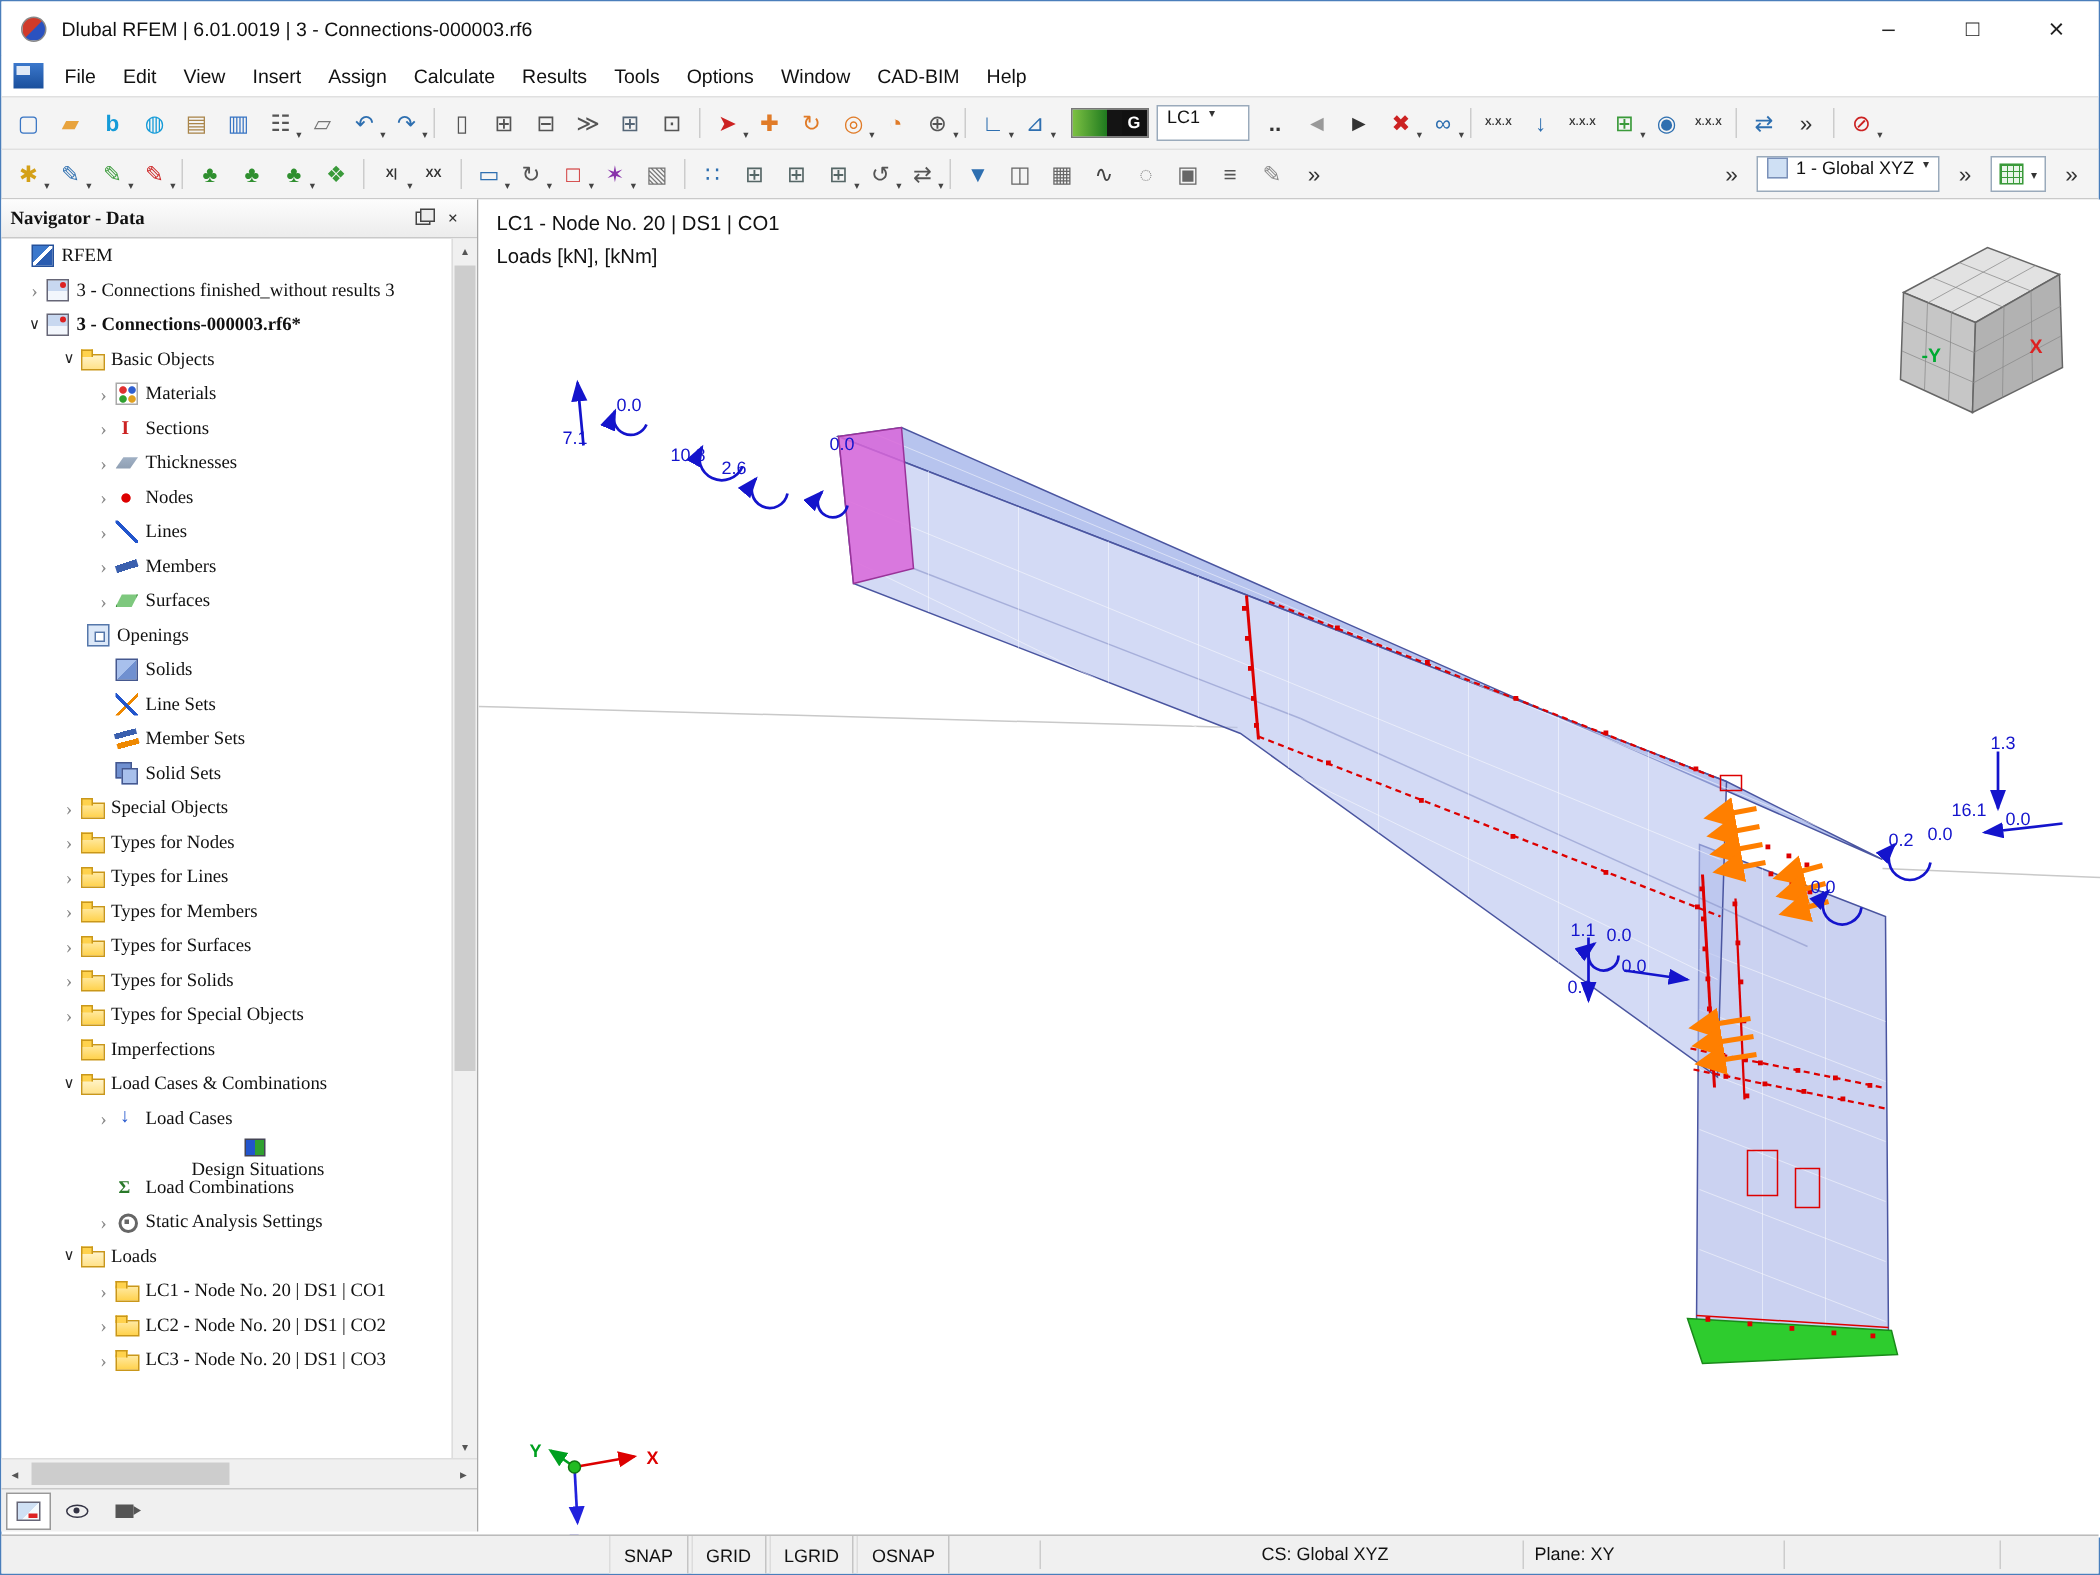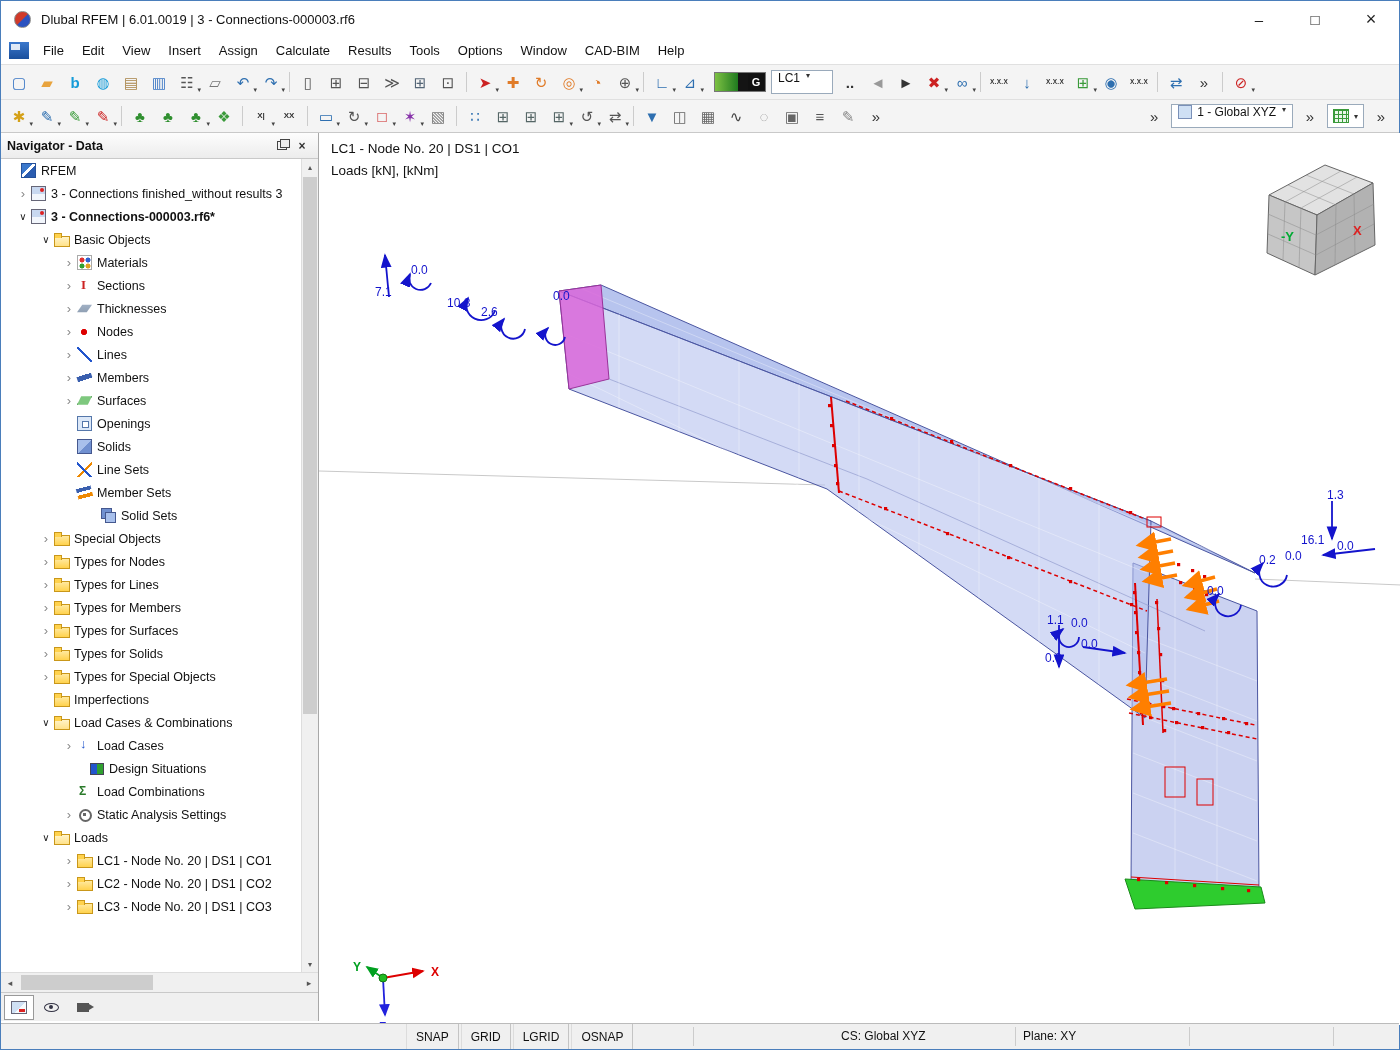--- a/index.html
+++ b/index.html
@@ -43,21 +43,21 @@
   .lccombo{min-width:62px;}
   .tb2right{margin-left:auto;display:flex;align-items:center;margin-right:4px;}
   .cs-ic{width:14px;height:14px;background:#cfe0f4;border:1px solid #7a90b8;margin-right:5px;}
   .stylebox{display:flex;align-items:center;height:24px;border:1px solid #9aaabb;background:#fff;padding:0 5px;margin:0 3px;}
   .stylebox::after{content:"▾";font-size:8px;color:#333;margin-left:5px;}
   .grid-ic{width:16px;height:14px;background-color:#eaf6ea;border:1px solid #3a9a3a;
     background-image:linear-gradient(#3a9a3a 1px,transparent 1px),linear-gradient(90deg,#3a9a3a 1px,transparent 1px);
     background-size:4px 4px;}
 
   
-  .navigator{position:absolute;left:0;top:132px;width:318px;height:888px;background:#fff;border-right:1px solid #a8a8a8;}
+  .navigator{position:absolute;left:0;top:132px;width:318px;height:888px;background:#fff;border-right:1px solid #a8a8a8;font-family:Liberation Serif, serif;}
   .nav-header{height:26px;background:linear-gradient(#fdfdfd,#ececec);border-bottom:1px solid #c9c9c9;
     display:flex;align-items:center;font-size:12.5px;font-weight:bold;padding:0 6px;}
   .nav-title{flex:1;}
   .nav-hbtn{width:20px;height:18px;display:flex;align-items:center;justify-content:center;color:#333;font-size:12px;position:relative;}
   .dock-ic{width:10px;height:9px;border:1px solid #444;position:relative;}
   .dock-ic::after{content:"";position:absolute;left:2px;top:-3px;width:8px;height:7px;border:1px solid #444;background:#ececec;}
   .tree{position:absolute;top:26px;left:0;right:17px;bottom:49px;overflow:hidden;}
   .trow{height:23px;display:flex;align-items:center;font-size:12.5px;white-space:nowrap;}
   .arr{width:16px;flex:none;text-align:center;color:#8a8a8a;font-size:13px;line-height:1;}
   .trow.exp .arr{color:#222;font-size:10px;}
@@ -557,21 +557,21 @@
           <span class="tico ti-members"></span>
           <span class="tlabel">Members</span>
         </div>
 
         <div class="trow" style="padding-left: 60px;">
           <span class="arr">›</span>
           <span class="tico ti-surfaces"></span>
           <span class="tlabel">Surfaces</span>
         </div>
 
-        <div class="trow" style="padding-left: 60px;">
+        <div class="trow" style="padding-left: 41px;">
           <span class="arr"></span>
           <span class="tico ti-openings"></span>
           <span class="tlabel">Openings</span>
         </div>
 
         <div class="trow" style="padding-left: 60px;">
           <span class="arr"></span>
           <span class="tico ti-solids"></span>
           <span class="tlabel">Solids</span>
         </div>
@@ -582,21 +582,21 @@
           <span class="tlabel">Line Sets</span>
         </div>
 
         <div class="trow" style="padding-left: 60px;">
           <span class="arr"></span>
           <span class="tico ti-membersets"></span>
           <span class="tlabel">Member Sets</span>
         </div>
 
 
-        <div class="trow" style="padding-left: 84px;">
+        <div class="trow" style="padding-left: 60px;">
           <span class="arr"></span>
           <span class="tico ti-solidsets"></span>
           <span class="tlabel">Solid Sets</span>
         </div>
 
         <div class="trow" style="padding-left: 37px;">
           <span class="arr">›</span>
           <span class="tico ti-folder"></span>
           <span class="tlabel">Special Objects</span>
         </div>
@@ -648,21 +648,21 @@
           <span class="tico ti-folder-open"></span>
           <span class="tlabel">Load Cases &amp; Combinations</span>
         </div>
 
         <div class="trow" style="padding-left: 60px;">
           <span class="arr">›</span>
           <span class="tico ti-loadcases"></span>
           <span class="tlabel">Load Cases</span>
         </div>
 
-        <div class="trow" style="padding-left: 72px;">
+        <div class="trow" style="padding-left: 42px; flex-direction: column;">
           <span class="arr"></span>
           <span class="tico ti-design"></span>
           <span class="tlabel">Design Situations</span>
         </div>
 
         <div class="trow" style="padding-left: 60px;">
           <span class="arr"></span>
           <span class="tico ti-combos"></span>
           <span class="tlabel">Load Combinations</span>
         </div>

